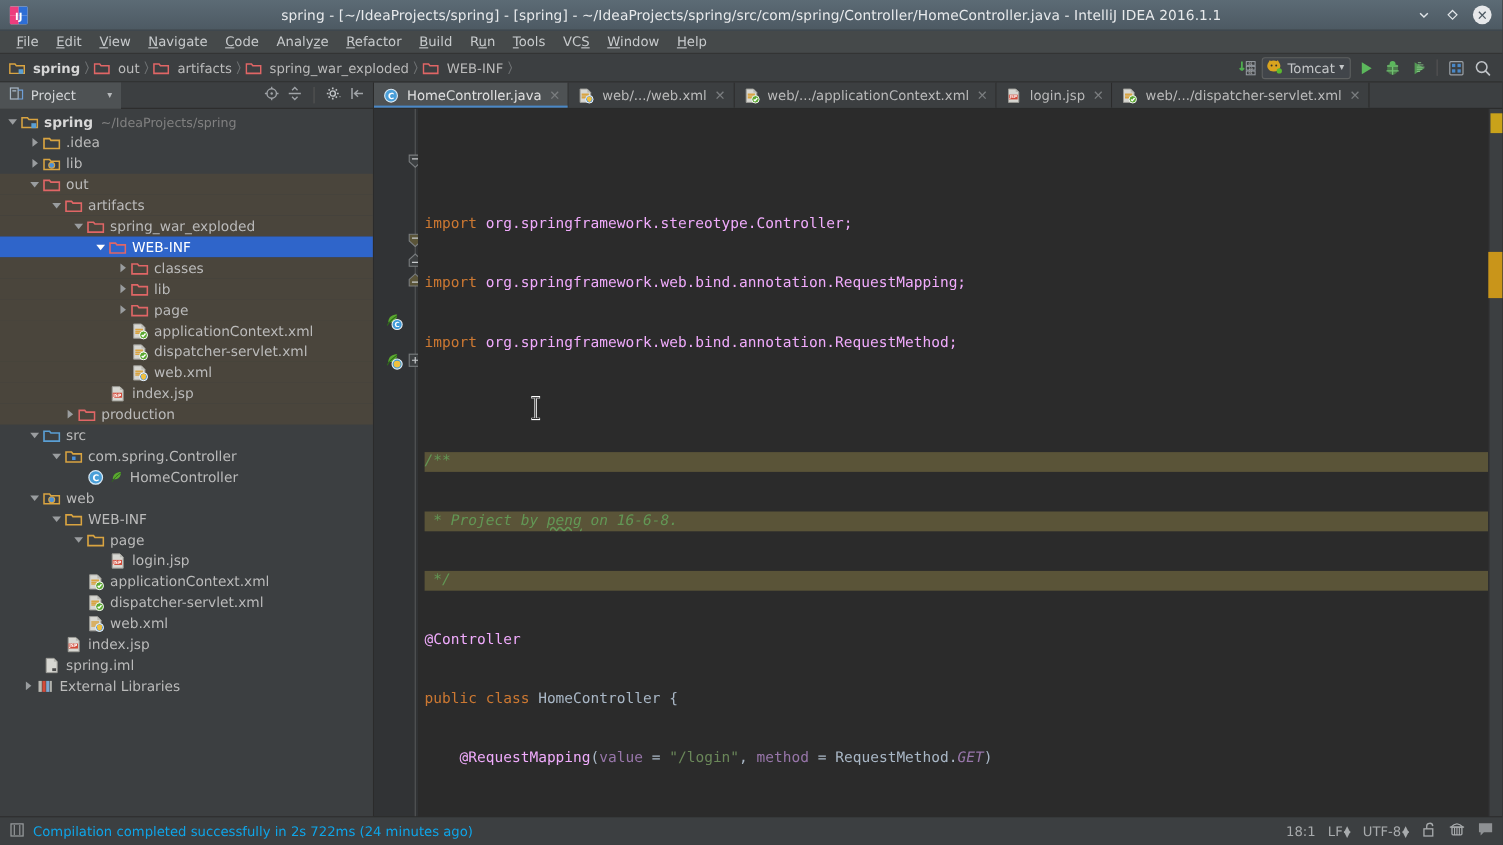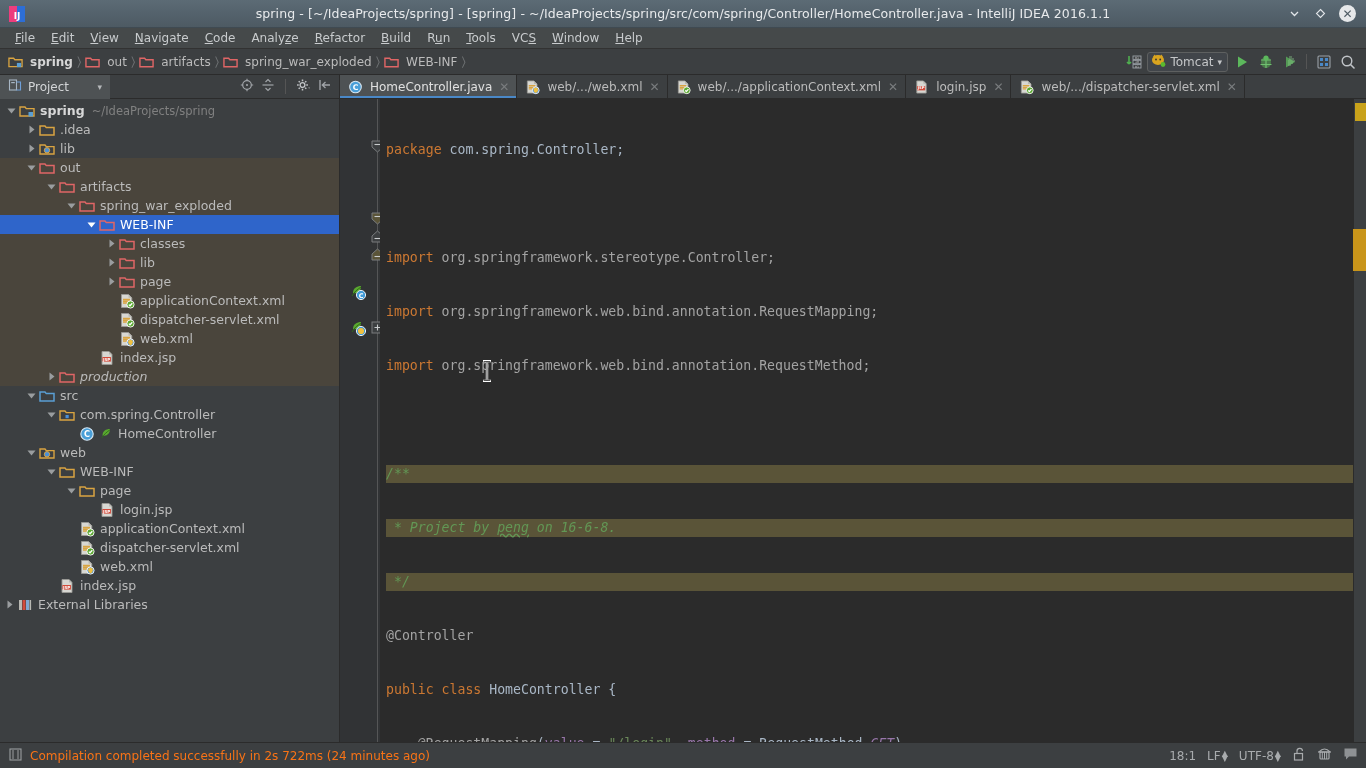--- a/index.html
+++ b/index.html
@@ -142,42 +142,42 @@
     padding: 6px 0 0 6px;
     color: #a9b7c6;
     white-space: pre;
     background: #2b2b2b;
   }
   .cline { height: 18px; padding-left: 0; }
   .cline.doc { background: #5a5438; }
 
   .k  { color: #cc7832; }
   .s  { color: #6a8759; }            
-  .an { color: #a3a3a3; }            
+  .an { color: #f0abfc; }            
   .cm { color: #629755; font-style: italic; }  
   .cm-t { color: #629755; font-style: italic; text-decoration: underline; text-decoration-style: wavy; text-decoration-color:#629755;}
   .fld{ color: #9876aa; }            
   .st { color: #9876aa; font-style: italic; } 
   .id { color: #a9b7c6; }
 
   
   .markerbar {
     width: 13px; flex: 0 0 13px; background: #3c3f41; position: relative; border-left: 1px solid #2b2b2b;
   }
   .mark { position: absolute; left: 1px; width: 11px; }
   .scrollthumb { position:absolute; right:0; width: 13px; background:#c9951a; }
 
   
   .statusbar {
     height: 26px; flex: 0 0 26px; background: #3c3f41;
     border-top: 1px solid #2b2b2b;
     display: flex; align-items: center; padding: 0 8px 0 8px;
   }
   .sb-left { display:flex; align-items:center; gap: 7px; }
-  .sb-text { font-size: 12px; color: #f97316; }
+  .sb-text { font-size: 12px; color: #0ea5e9; }
   .sb-right { margin-left: auto; display:flex; align-items:center; gap: 11px; justify-content: flex-end; }
   .sb-item { font-size: 12px; color: #a8abad; display:flex; align-items:center; gap:1px; }
   .updown { display:inline-flex; flex-direction:column; line-height:5px; font-size:8px; color:#a8abad; }
 
   .mouse-cursor { position: absolute; pointer-events: none; z-index: 50; }
 </style>
 </head>
 <body>
 
 <div id="app">
@@ -565,21 +565,21 @@
             <span class="ticon">
               <svg width="16" height="16" viewBox="0 0 16 16">
                 <path d="M3 1.5 H10 L13 4.5 V14.5 H3 Z" fill="#d7d7d2" stroke="#9a9a95" stroke-width="0.9"></path>
                 <path d="M10 1.5 V4.5 H13" fill="#b8b8b2"></path>
                 <rect x="3.4" y="7" width="8.5" height="4.6" fill="#d24b3a"></rect>
                 <text x="7.6" y="10.6" font-size="4" fill="#ffffff" text-anchor="middle" font-family="DejaVu Sans, sans-serif" font-weight="bold">JSP</text>
               </svg>
             </span>
             <span class="tlabel">index.jsp</span>
           </div>
-          <div class="trow excluded" style="padding-left: 46px; font-style: italic;">
+          <div class="trow excluded" style="padding-left: 58px;">
             <span class="twist">
               <svg width="11" height="11" viewBox="0 0 11 11">
                 <path d="M3.5 1.5 L8.5 5.5 L3.5 9.5 Z" fill="#9a9d9f"></path>
               </svg>
             </span>
             <span class="ticon">
               <svg width="16" height="16" viewBox="0 0 16 16">
                 <path d="M1 4 H6 L7.3 5.6 H15 V13 H1 Z" fill="none" stroke="#e06666" stroke-width="1.5"></path>
               </svg>
             </span>
@@ -724,21 +724,32 @@
             <span class="ticon">
               <svg width="16" height="16" viewBox="0 0 16 16">
                 <path d="M3 1.5 H10 L13 4.5 V14.5 H3 Z" fill="#d7d7d2" stroke="#9a9a95" stroke-width="0.9"></path>
                 <path d="M10 1.5 V4.5 H13" fill="#b8b8b2"></path>
                 <rect x="3.4" y="7" width="8.5" height="4.6" fill="#d24b3a"></rect>
                 <text x="7.6" y="10.6" font-size="4" fill="#ffffff" text-anchor="middle" font-family="DejaVu Sans, sans-serif" font-weight="bold">JSP</text>
               </svg>
             </span>
             <span class="tlabel">index.jsp</span>
           </div>
-          <div class="trow" style="padding-left: 4px;">
+          <div class="trow" style="padding-left: 26px;">
+            <span class="twist"></span>
+            <span class="ticon">
+              <svg width="16" height="16" viewBox="0 0 16 16">
+                <path d="M3 1.5 H10 L13 4.5 V14.5 H3 Z" fill="#d7d7d2" stroke="#9a9a95" stroke-width="0.9"></path>
+                <path d="M10 1.5 V4.5 H13" fill="#b8b8b2"></path>
+                <rect x="8.5" y="10.5" width="3.5" height="2.6" fill="#4a4a4a"></rect>
+              </svg>
+            </span>
+            <span class="tlabel">spring.iml</span>
+          </div>
+          <div class="trow" style="padding-left: 20px;">
             <span class="twist">
               <svg width="11" height="11" viewBox="0 0 11 11">
                 <path d="M3.5 1.5 L8.5 5.5 L3.5 9.5 Z" fill="#9a9d9f"></path>
               </svg>
             </span>
             <span class="ticon">
               <svg width="16" height="16" viewBox="0 0 16 16">
                 <rect x="2" y="3" width="3" height="10" fill="#b8b8b2"></rect>
                 <rect x="5.5" y="3" width="3" height="10" fill="#d24b3a"></rect>
                 <rect x="9" y="3" width="3" height="10" fill="#7fa8d0"></rect>
@@ -862,21 +873,20 @@
             <svg width="17" height="17" viewBox="0 0 17 17">
               <path d="M3 9 C3 4, 7 2, 11 2 C11 7, 8 10, 3 9 Z" fill="#5aa830"></path>
               <path d="M2 12 C4 8, 8 5, 11 3" stroke="#2f6b1a" stroke-width="1" fill="none"></path>
               <circle cx="11" cy="11" r="4.6" fill="#3f9ad8" stroke="#e8eef3" stroke-width="1"></circle>
               <circle cx="11" cy="11" r="3.1" fill="#f0c040"></circle>
             </svg>
           </div>
         </div>
 
         <div class="code">
-          <div class="cline"><span class="k">package</span> <span class="id">com.spring.Controller</span><span class="id">;</span></div>
           <div class="cline">&nbsp;</div>
           <div class="cline"><span class="k">import</span> <span class="an">org.springframework.stereotype.Controller;</span></div>
           <div class="cline"><span class="k">import</span> <span class="an">org.springframework.web.bind.annotation.RequestMapping;</span></div>
           <div class="cline"><span class="k">import</span> <span class="an">org.springframework.web.bind.annotation.RequestMethod;</span></div>
           <div class="cline">&nbsp;</div>
           <div class="cline doc"><span class="cm">/**</span></div>
           <div class="cline doc"><span class="cm"> * Project by </span><span class="cm-t">peng</span><span class="cm"> on 16-6-8.</span></div>
           <div class="cline doc"><span class="cm"> */</span></div>
           <div class="cline"><span class="an">@Controller</span></div>
           <div class="cline"><span class="k">public class</span> <span class="id">HomeController </span><span class="id">{</span></div>

